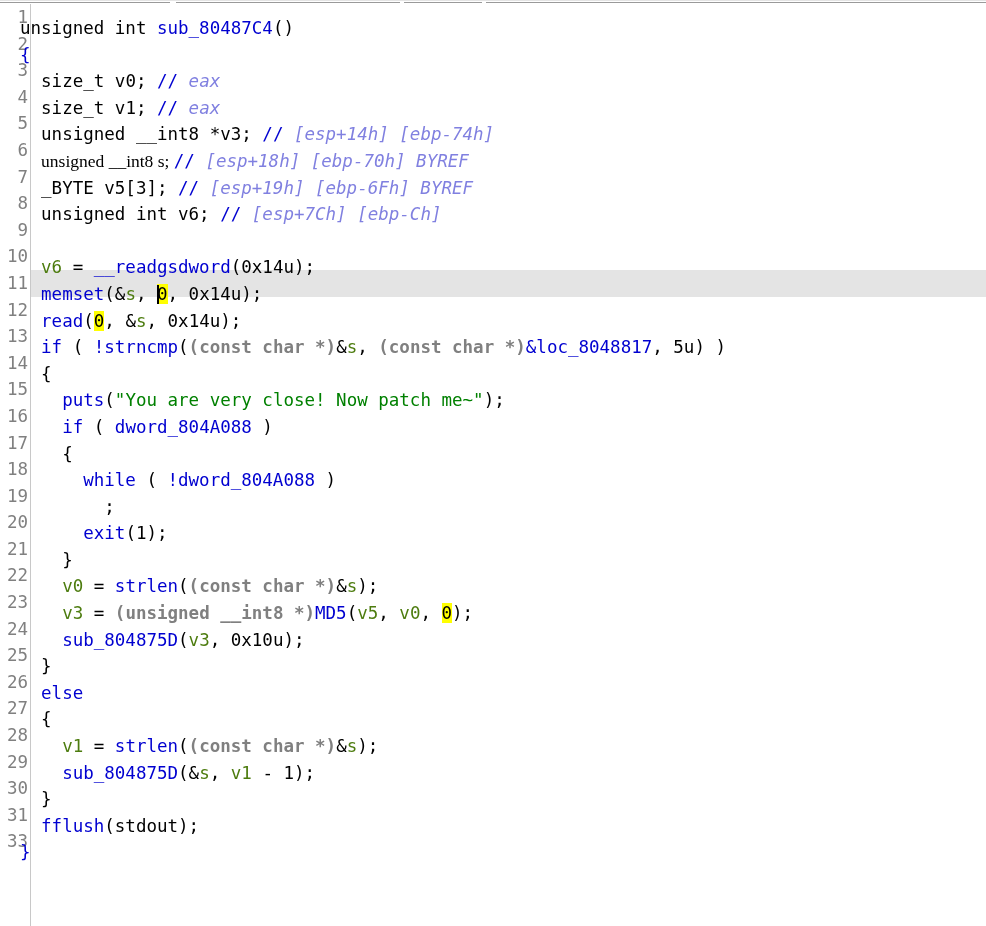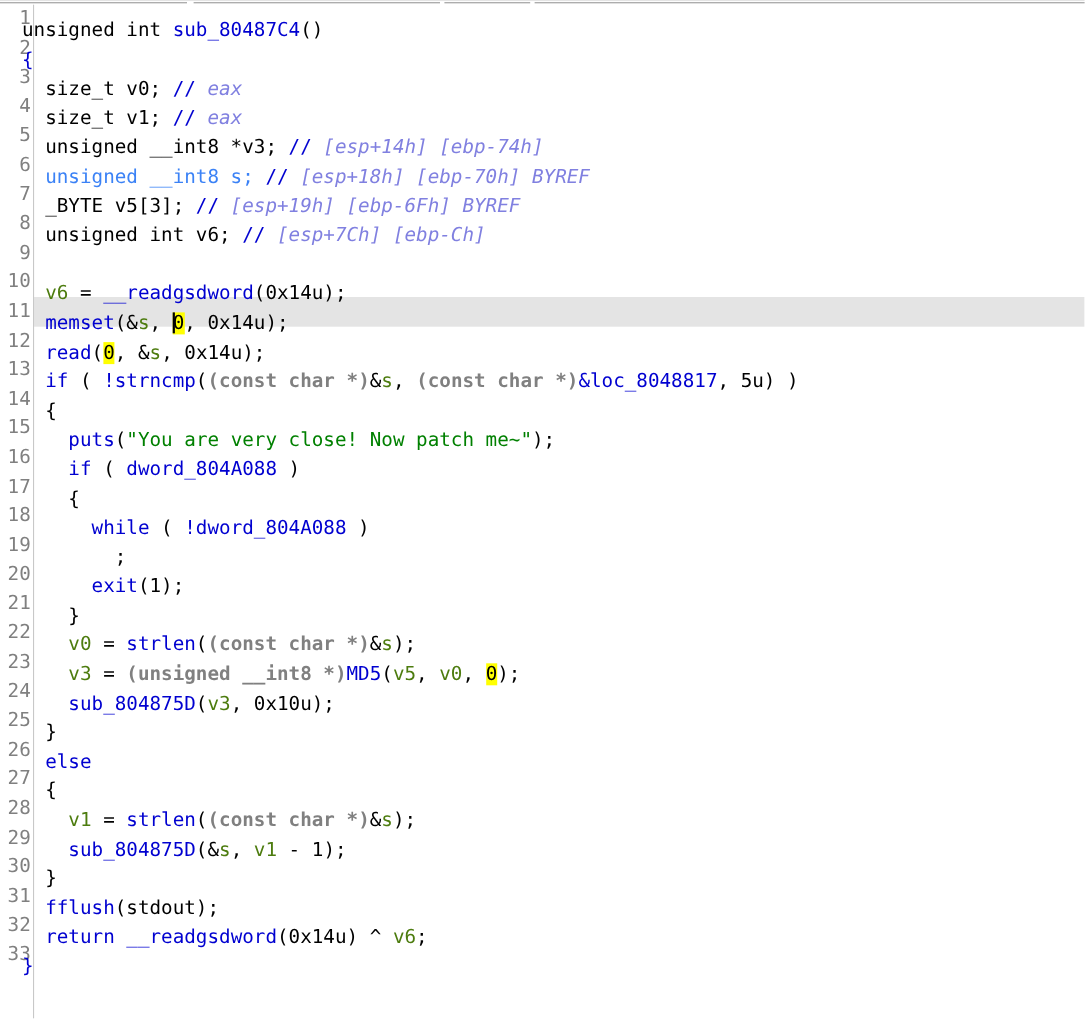--- a/index.html
+++ b/index.html
@@ -97,21 +97,21 @@
     margin-top: 11px;
   }
 
   
   .t-kw      { color: #0000d0; }   
   .t-fn      { color: #0000d0; }
   .t-plain   { color: #000000; }
   .t-var     { color: #4d7c0f; }   
   .t-cmt     { color: #8080e0; font-style: italic; }   
   .t-cast    { color: #808080; font-weight: bold; }   
-  .t-gray    { color: #3b82f6; }
+  .t-gray    { color: #000000; font-family: Liberation Serif, serif; }
   .t-str     { color: #008000; }
   .t-hl      { background: #ffff00; color: #000000; }
 
   
   .caret {
     display: inline-block;
     width: 0;
     border-left: 2px solid #000000;
     height: 19px;
     vertical-align: -4px;
@@ -158,16 +158,15 @@
       <div class="code-line"><span class="lineno">22</span><span class="code-text"><span class="t-plain">    </span><span class="t-var">v0</span><span class="t-plain"> = </span><span class="t-kw">strlen</span><span class="t-plain">(</span><span class="t-cast">(const char *)</span><span class="t-plain">&amp;</span><span class="t-var">s</span><span class="t-plain">);</span></span></div>
       <div class="code-line"><span class="lineno">23</span><span class="code-text"><span class="t-plain">    </span><span class="t-var">v3</span><span class="t-plain"> = </span><span class="t-cast">(unsigned __int8 *)</span><span class="t-kw">MD5</span><span class="t-plain">(</span><span class="t-var">v5</span><span class="t-plain">, </span><span class="t-var">v0</span><span class="t-plain">, </span><span class="t-hl">0</span><span class="t-plain">);</span></span></div>
       <div class="code-line"><span class="lineno">24</span><span class="code-text"><span class="t-plain">    </span><span class="t-kw">sub_804875D</span><span class="t-plain">(</span><span class="t-var">v3</span><span class="t-plain">, 0x10u);</span></span></div>
       <div class="code-line"><span class="lineno">25</span><span class="code-text"><span class="t-plain">  }</span></span></div>
       <div class="code-line"><span class="lineno">26</span><span class="code-text"><span class="t-plain">  </span><span class="t-kw">else</span></span></div>
       <div class="code-line"><span class="lineno">27</span><span class="code-text"><span class="t-plain">  {</span></span></div>
       <div class="code-line"><span class="lineno">28</span><span class="code-text"><span class="t-plain">    </span><span class="t-var">v1</span><span class="t-plain"> = </span><span class="t-kw">strlen</span><span class="t-plain">(</span><span class="t-cast">(const char *)</span><span class="t-plain">&amp;</span><span class="t-var">s</span><span class="t-plain">);</span></span></div>
       <div class="code-line"><span class="lineno">29</span><span class="code-text"><span class="t-plain">    </span><span class="t-kw">sub_804875D</span><span class="t-plain">(&amp;</span><span class="t-var">s</span><span class="t-plain">, </span><span class="t-var">v1</span><span class="t-plain"> - 1);</span></span></div>
       <div class="code-line"><span class="lineno">30</span><span class="code-text"><span class="t-plain">  }</span></span></div>
       <div class="code-line"><span class="lineno">31</span><span class="code-text"><span class="t-plain">  </span><span class="t-kw">fflush</span><span class="t-plain">(stdout);</span></span></div>
-      <div class="code-line"><span class="lineno">32</span><span class="code-text"><span class="t-plain">  </span><span class="t-kw">return</span><span class="t-plain"> </span><span class="t-kw">__readgsdword</span><span class="t-plain">(0x14u) ^ </span><span class="t-var">v6</span><span class="t-plain">;</span></span></div>
       <div class="code-line"><span class="lineno">33</span><span class="code-text"><span class="t-kw">}</span></span></div>
     </div>
 </div>
 
 </body></html>

